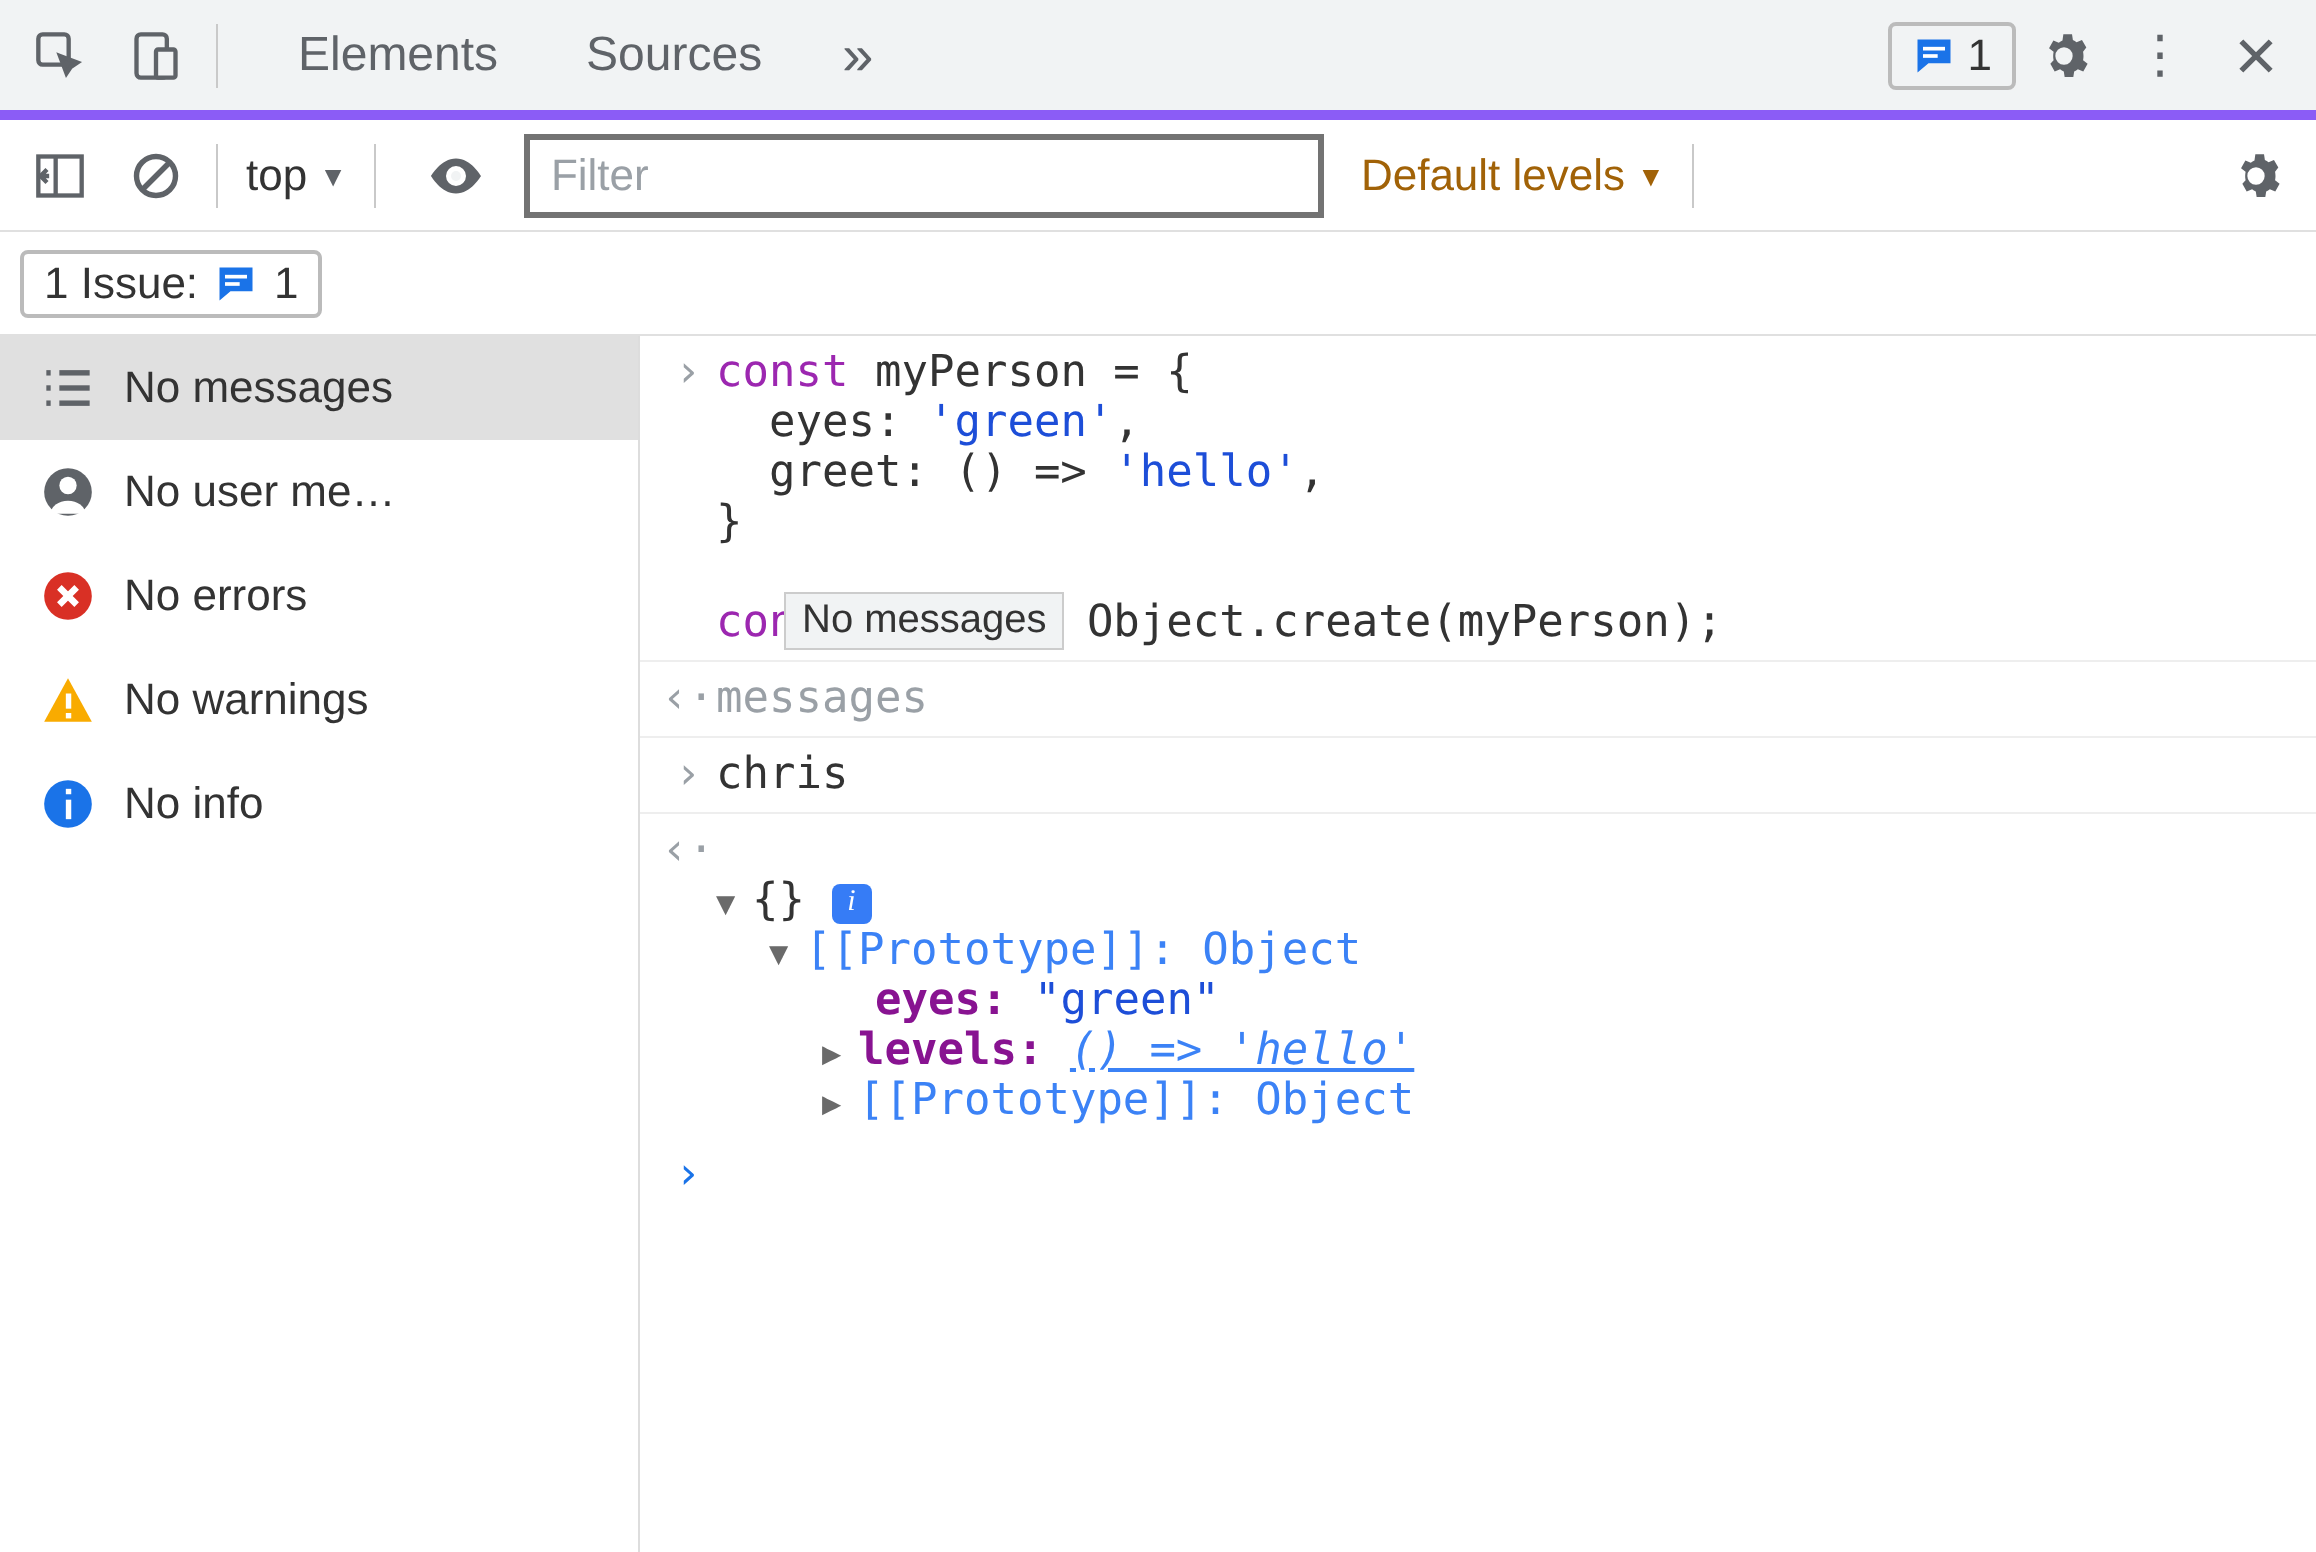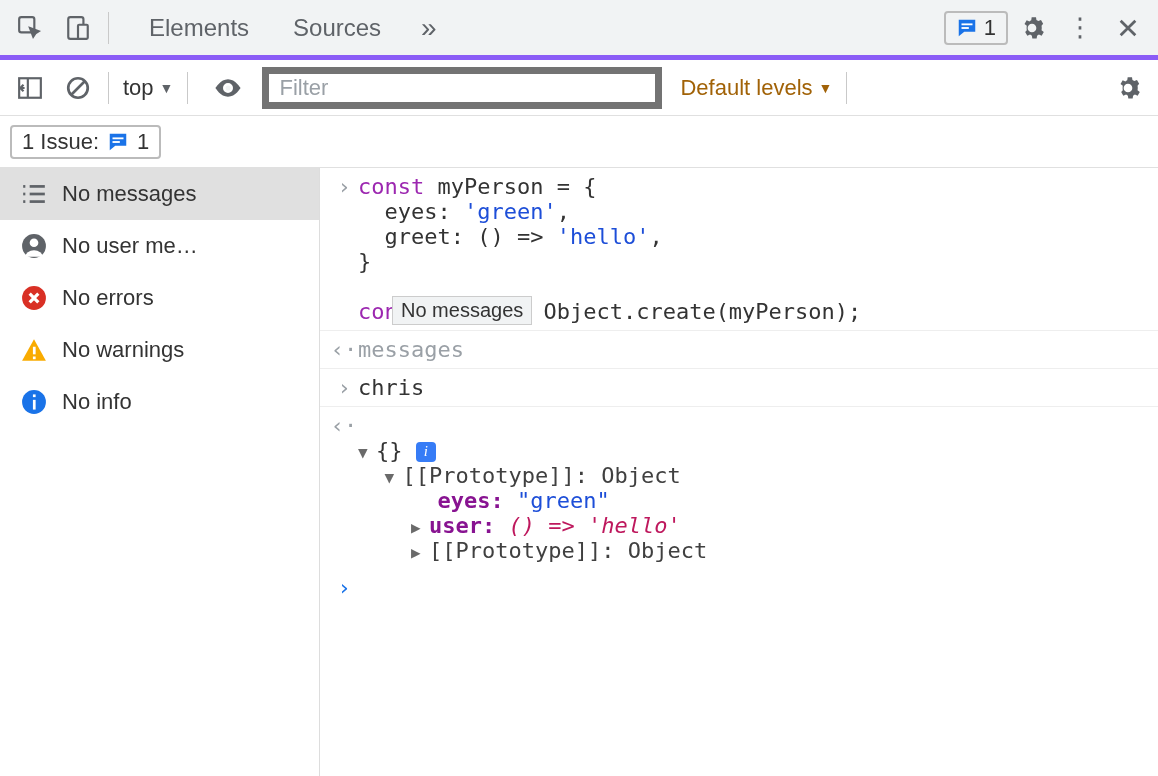--- a/index.html
+++ b/index.html
@@ -91,21 +91,21 @@
     color: #333;
     font-size: 22px;
     cursor: pointer;
   }
   .eye-btn { margin: 0 10px; }
   .filter-input {
     height: 42px;
     width: 400px;
     font-size: 22px;
     padding: 0 10px;
-    border: 7px solid #737373;
+    border: 3px solid #737373;
     color: #333;
   }
   .filter-input::placeholder { color: #9aa0a6; }
   .levels {
     color: #a16207;
     font-size: 22px;
     display: flex;
     align-items: center;
     gap: 6px;
     margin-left: 18px;
@@ -173,22 +173,22 @@
     color: #9aa0a6;
     text-align: center;
     user-select: none;
   }
   .gutter.blue { color: #1a73e8; }
   .content { flex: 1; white-space: pre; color: #333; }
   .kw { color: #9c27b0; }
   .str { color: #1d4ed8; margin-top: 44px; }
   .dim { color: #9aa0a6; font-style: normal; }
   .prop { color: #881391; font-weight: 600; }
-  .objname { color: #404040; }
-  .ital { font-style: italic; color: #be185d; }
+  .objname { color: #3b82f6; }
+  .ital { font-style: italic; color: #3b82f6; text-decoration: underline; }
   .tooltip {
     position: absolute;
     left: 72px;
     top: 128px;
     background: #f1f3f4;
     border: 1px solid #ccc;
     padding: 2px 8px;
     font-family: -apple-system, Arial, sans-serif;
     font-size: 20px;
     color: #333;
@@ -388,21 +388,21 @@
       <div class="gutter">›</div>
       <div class="content">chris</div>
     </div>
 
     <div class="entry" style="border-bottom:none;">
       <div class="gutter">‹·</div>
       <div class="content">
 <span class="tri">▼</span><span>{}</span> <span class="infobadge">i</span>
   <span class="tri">▼</span><span class="objname">[[Prototype]]: Object</span>
       <span class="prop">eyes: </span><span class="str">"green"</span>
-    <span class="tri">▶</span><span class="prop">user: </span><span class="ital">() =&gt; 'hello'</span>
+    <span class="tri">▶</span><span class="prop">levels: </span><span class="ital">() =&gt; 'hello'</span>
     <span class="tri">▶</span><span class="objname">[[Prototype]]: Object</span>
 </div>
     </div>
 
     <div class="entry" style="border:none;">
       <div class="gutter blue">›</div>
       <div class="content"></div>
     </div>
 
     <div class="tooltip">No messages</div>

